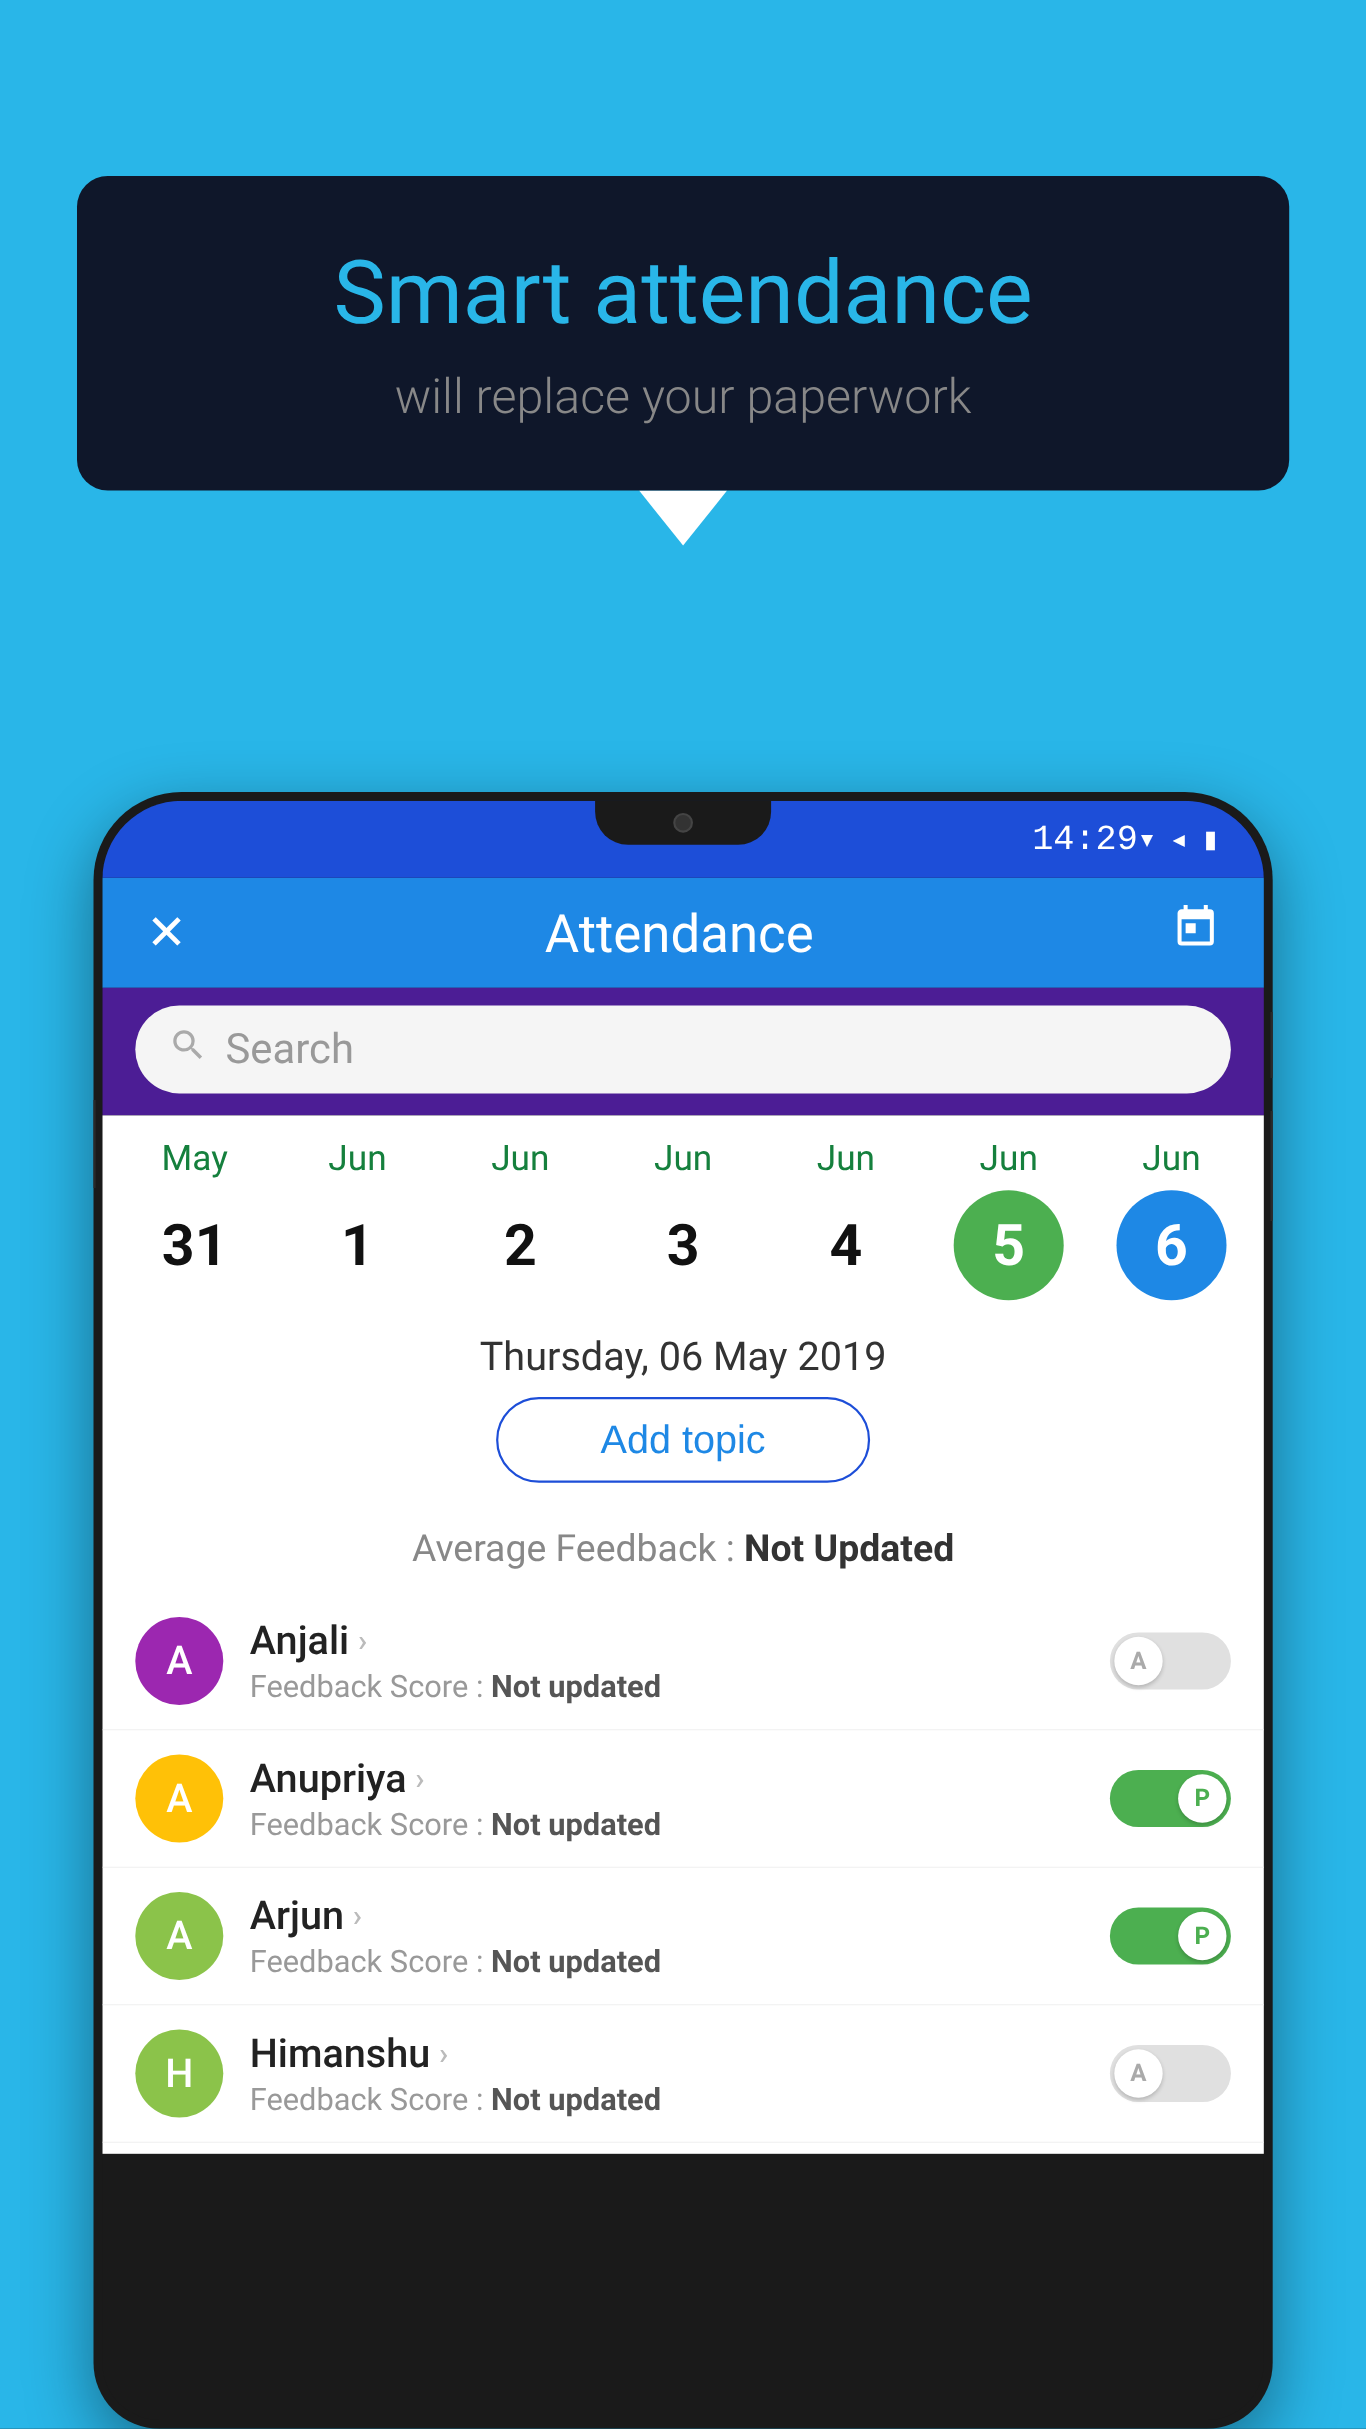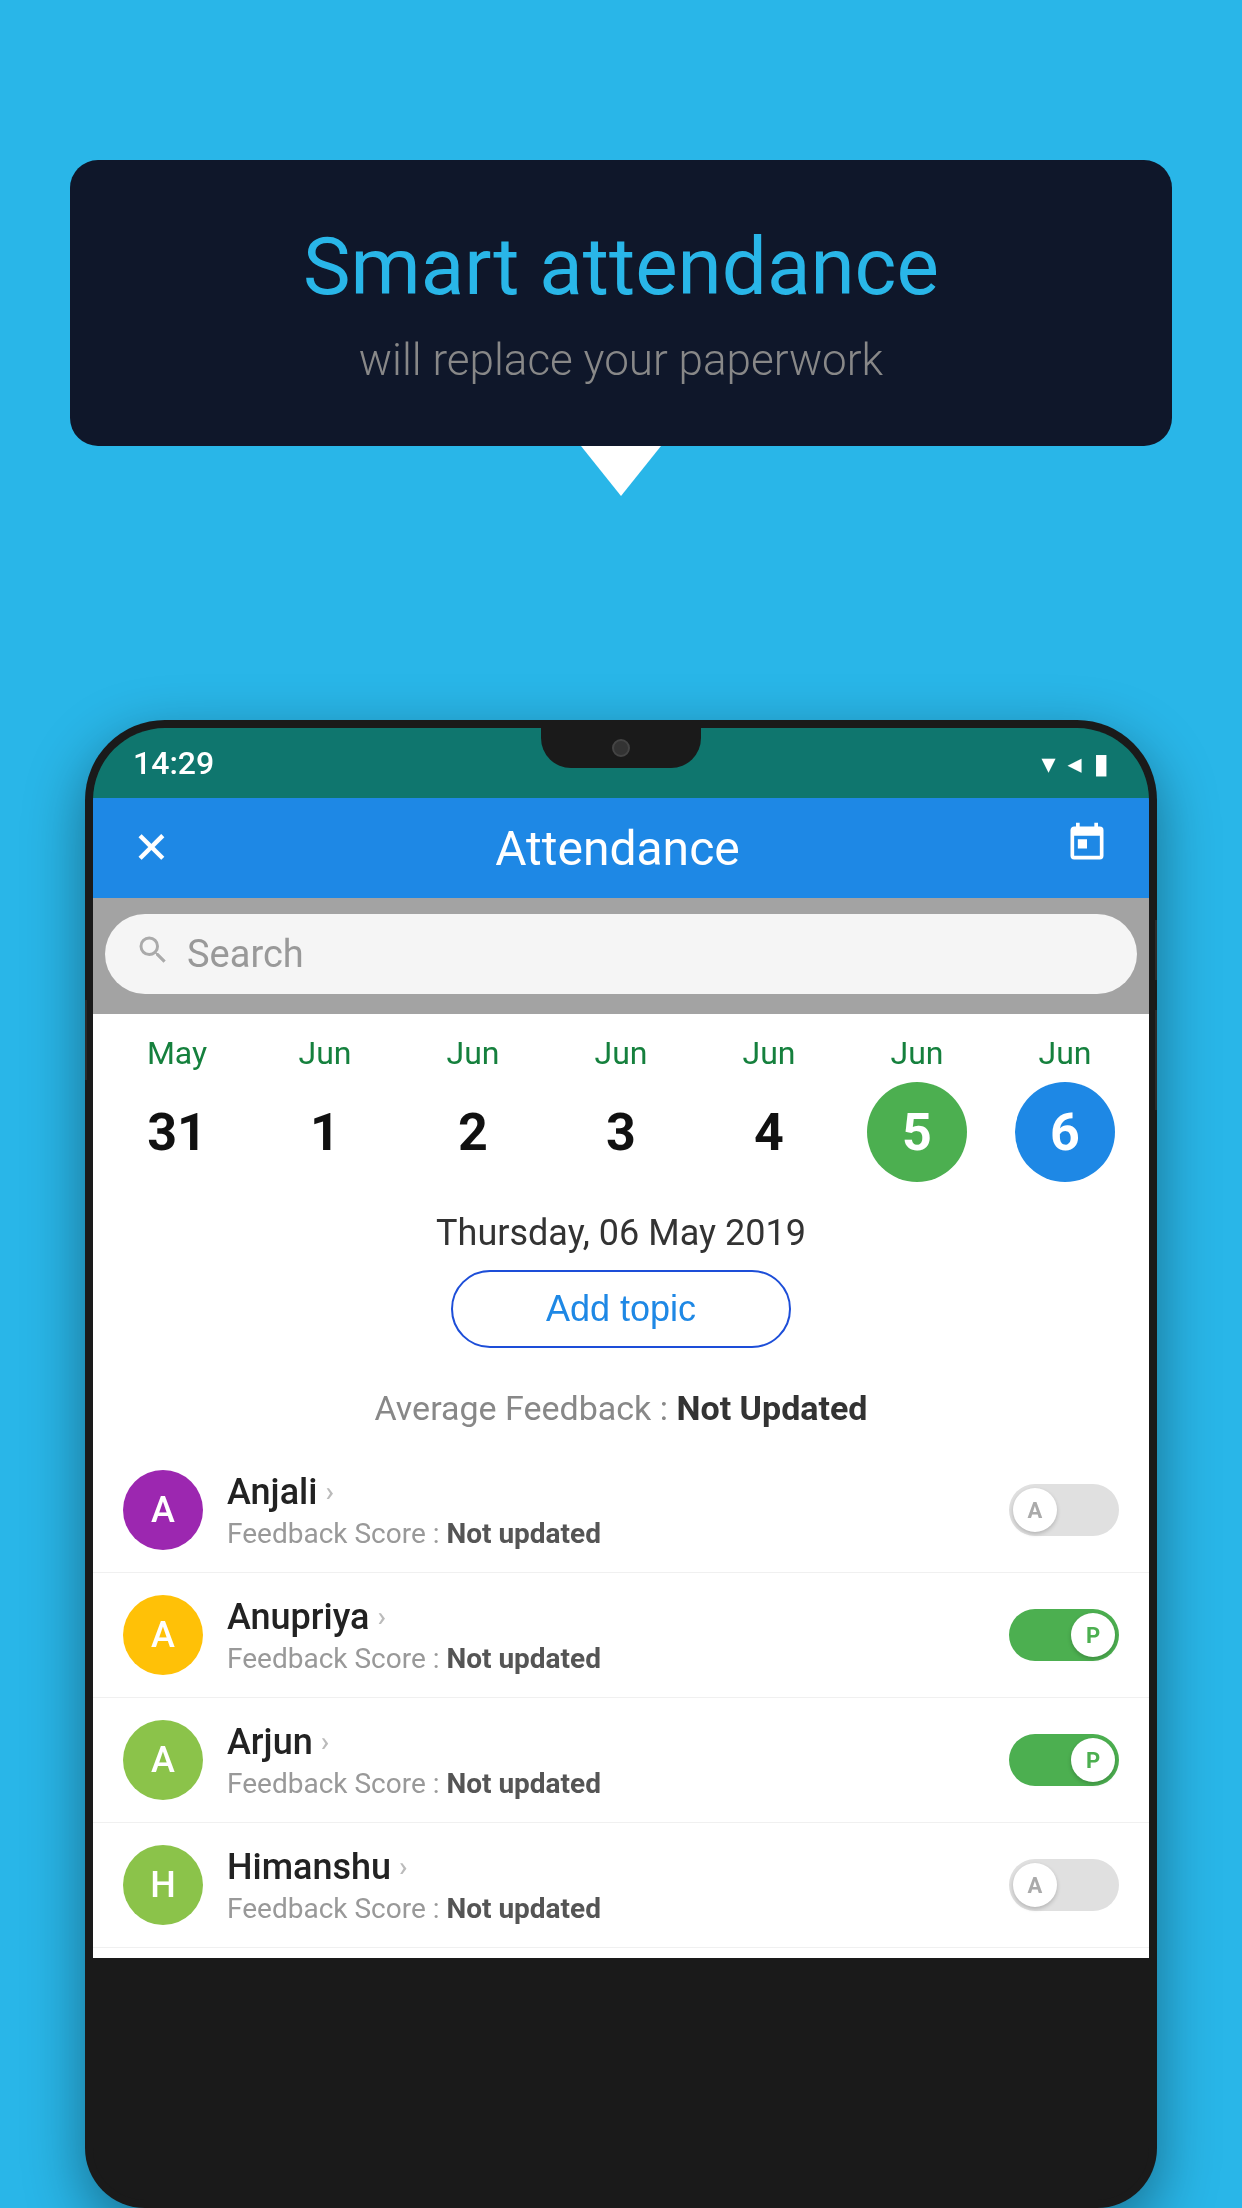--- a/index.html
+++ b/index.html
@@ -68,27 +68,28 @@
       left: 8px;
       right: 8px;
       bottom: 8px;
       background: #1a1a1a;
       border-radius: 72px 72px 52px 52px;
       overflow: hidden;
     }
 
     
     .status-bar {
-      background: #0f766e;
+      background: #1d4ed8;
       height: 70px;
       display: flex;
       align-items: center;
-      justify-content: space-between;
+      justify-content: flex-end;
       padding: 0 40px;
       position: relative;
+      font-family: Liberation Mono, monospace;
     }
     .status-time {
       color: white;
       font-size: 32px;
       font-weight: 500;
     }
     .status-icons {
       display: flex;
       align-items: center;
       gap: 12px;
@@ -140,22 +141,22 @@
       font-size: 48px;
       font-weight: 400;
     }
     .header-calendar {
       color: white;
       font-size: 40px;
     }
 
     
     .search-bar-wrapper {
-      background: #a3a3a3;
-      padding: 16px 12px 20px;
+      background: #4c1d95;
+      padding: 16px 30px 20px;
     }
     .search-bar {
       background: #f5f5f5;
       border-radius: 40px;
       height: 80px;
       display: flex;
       align-items: center;
       padding: 0 30px;
       gap: 16px;
     }

